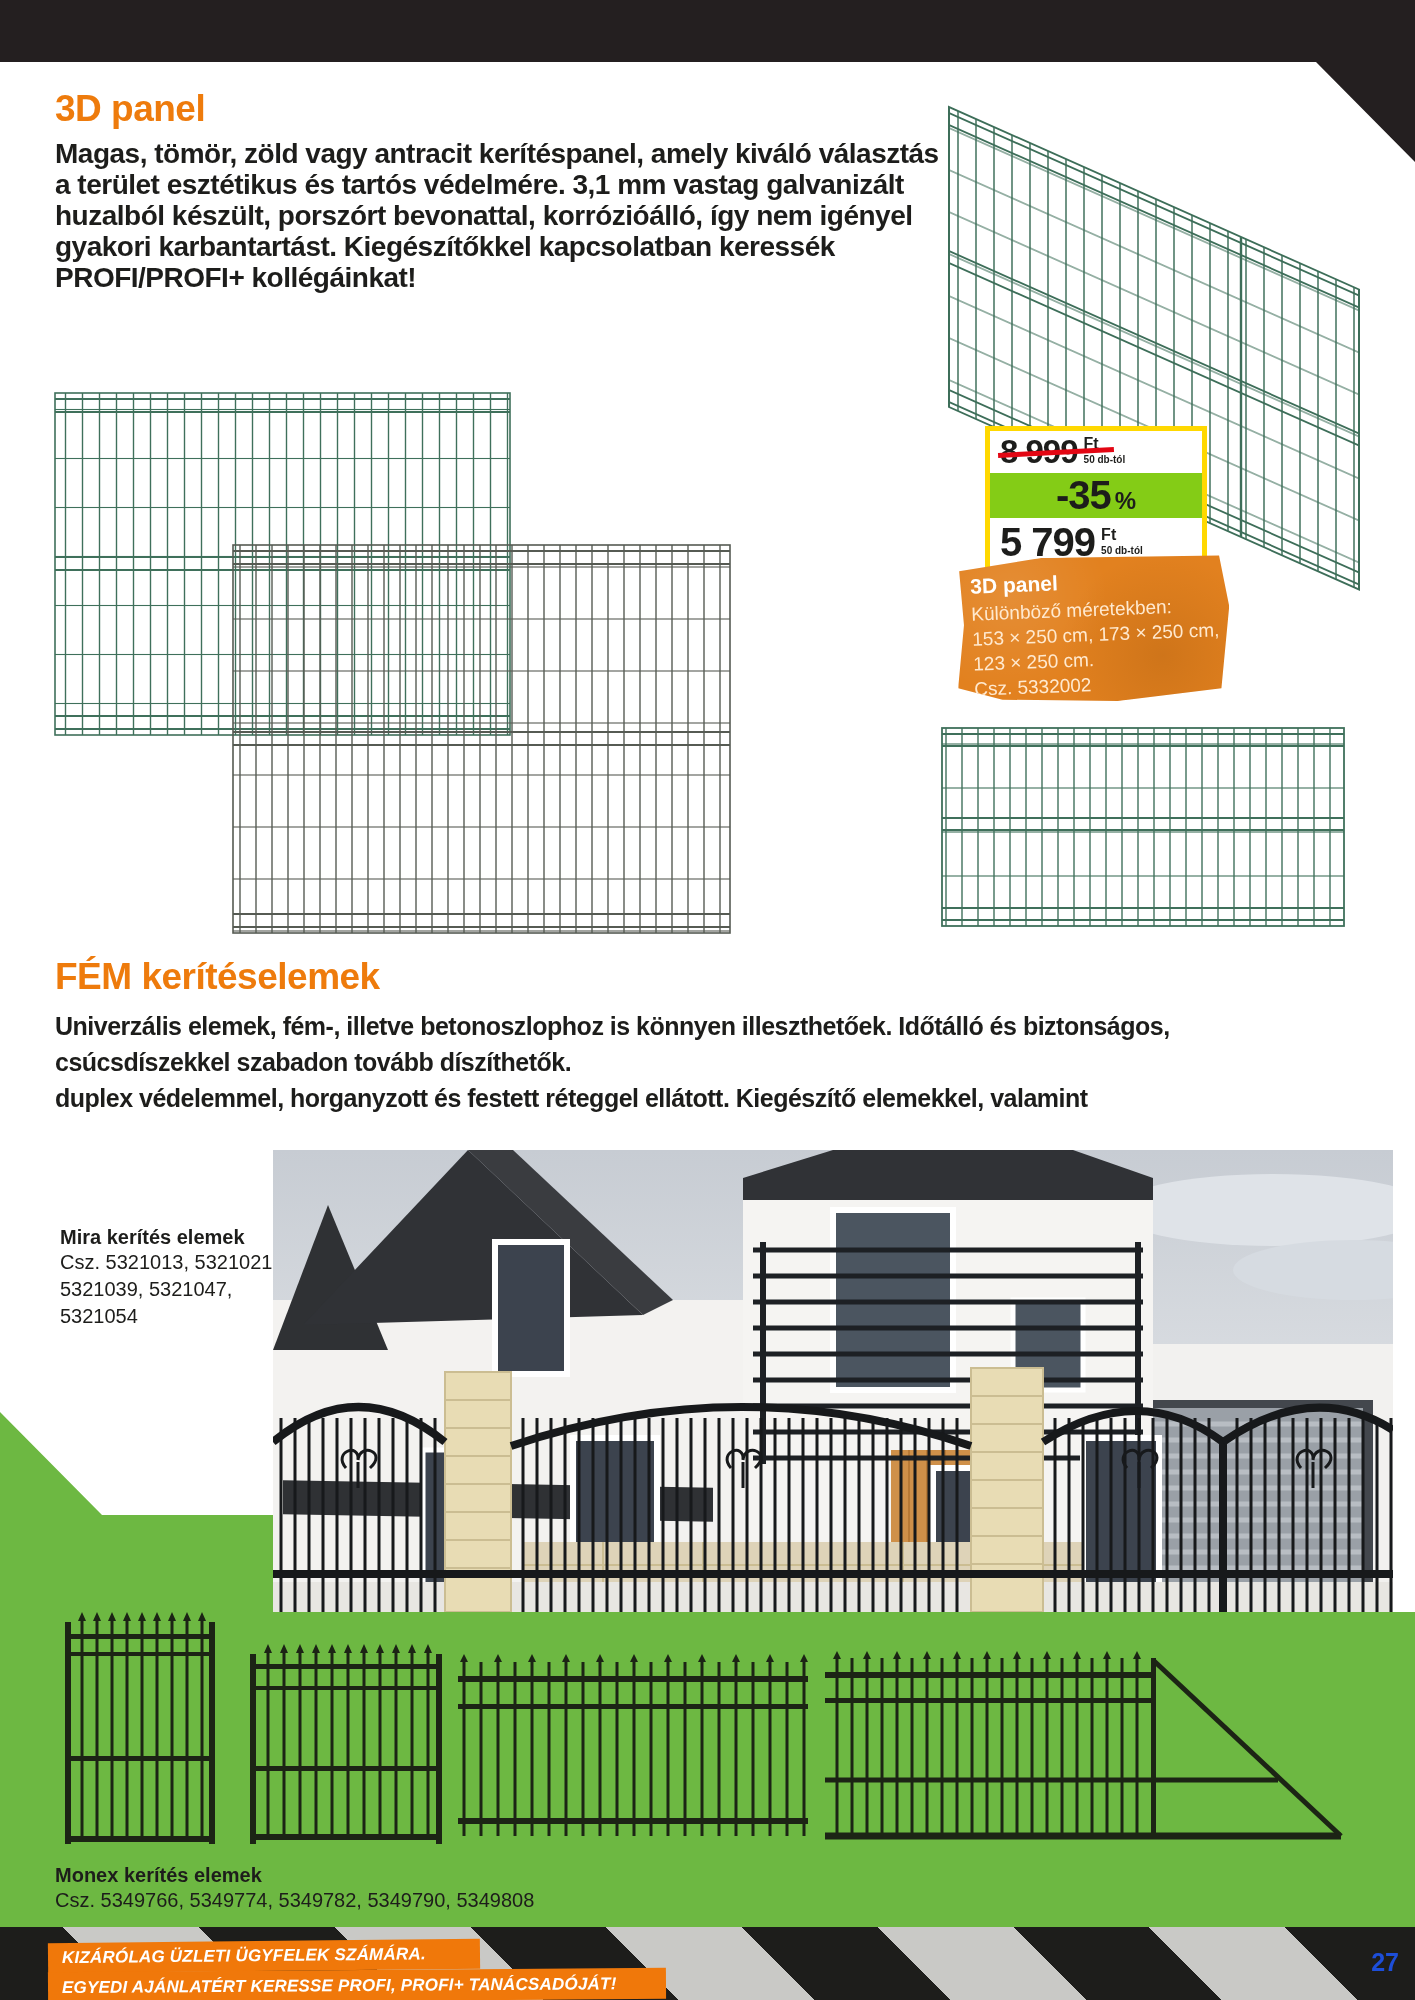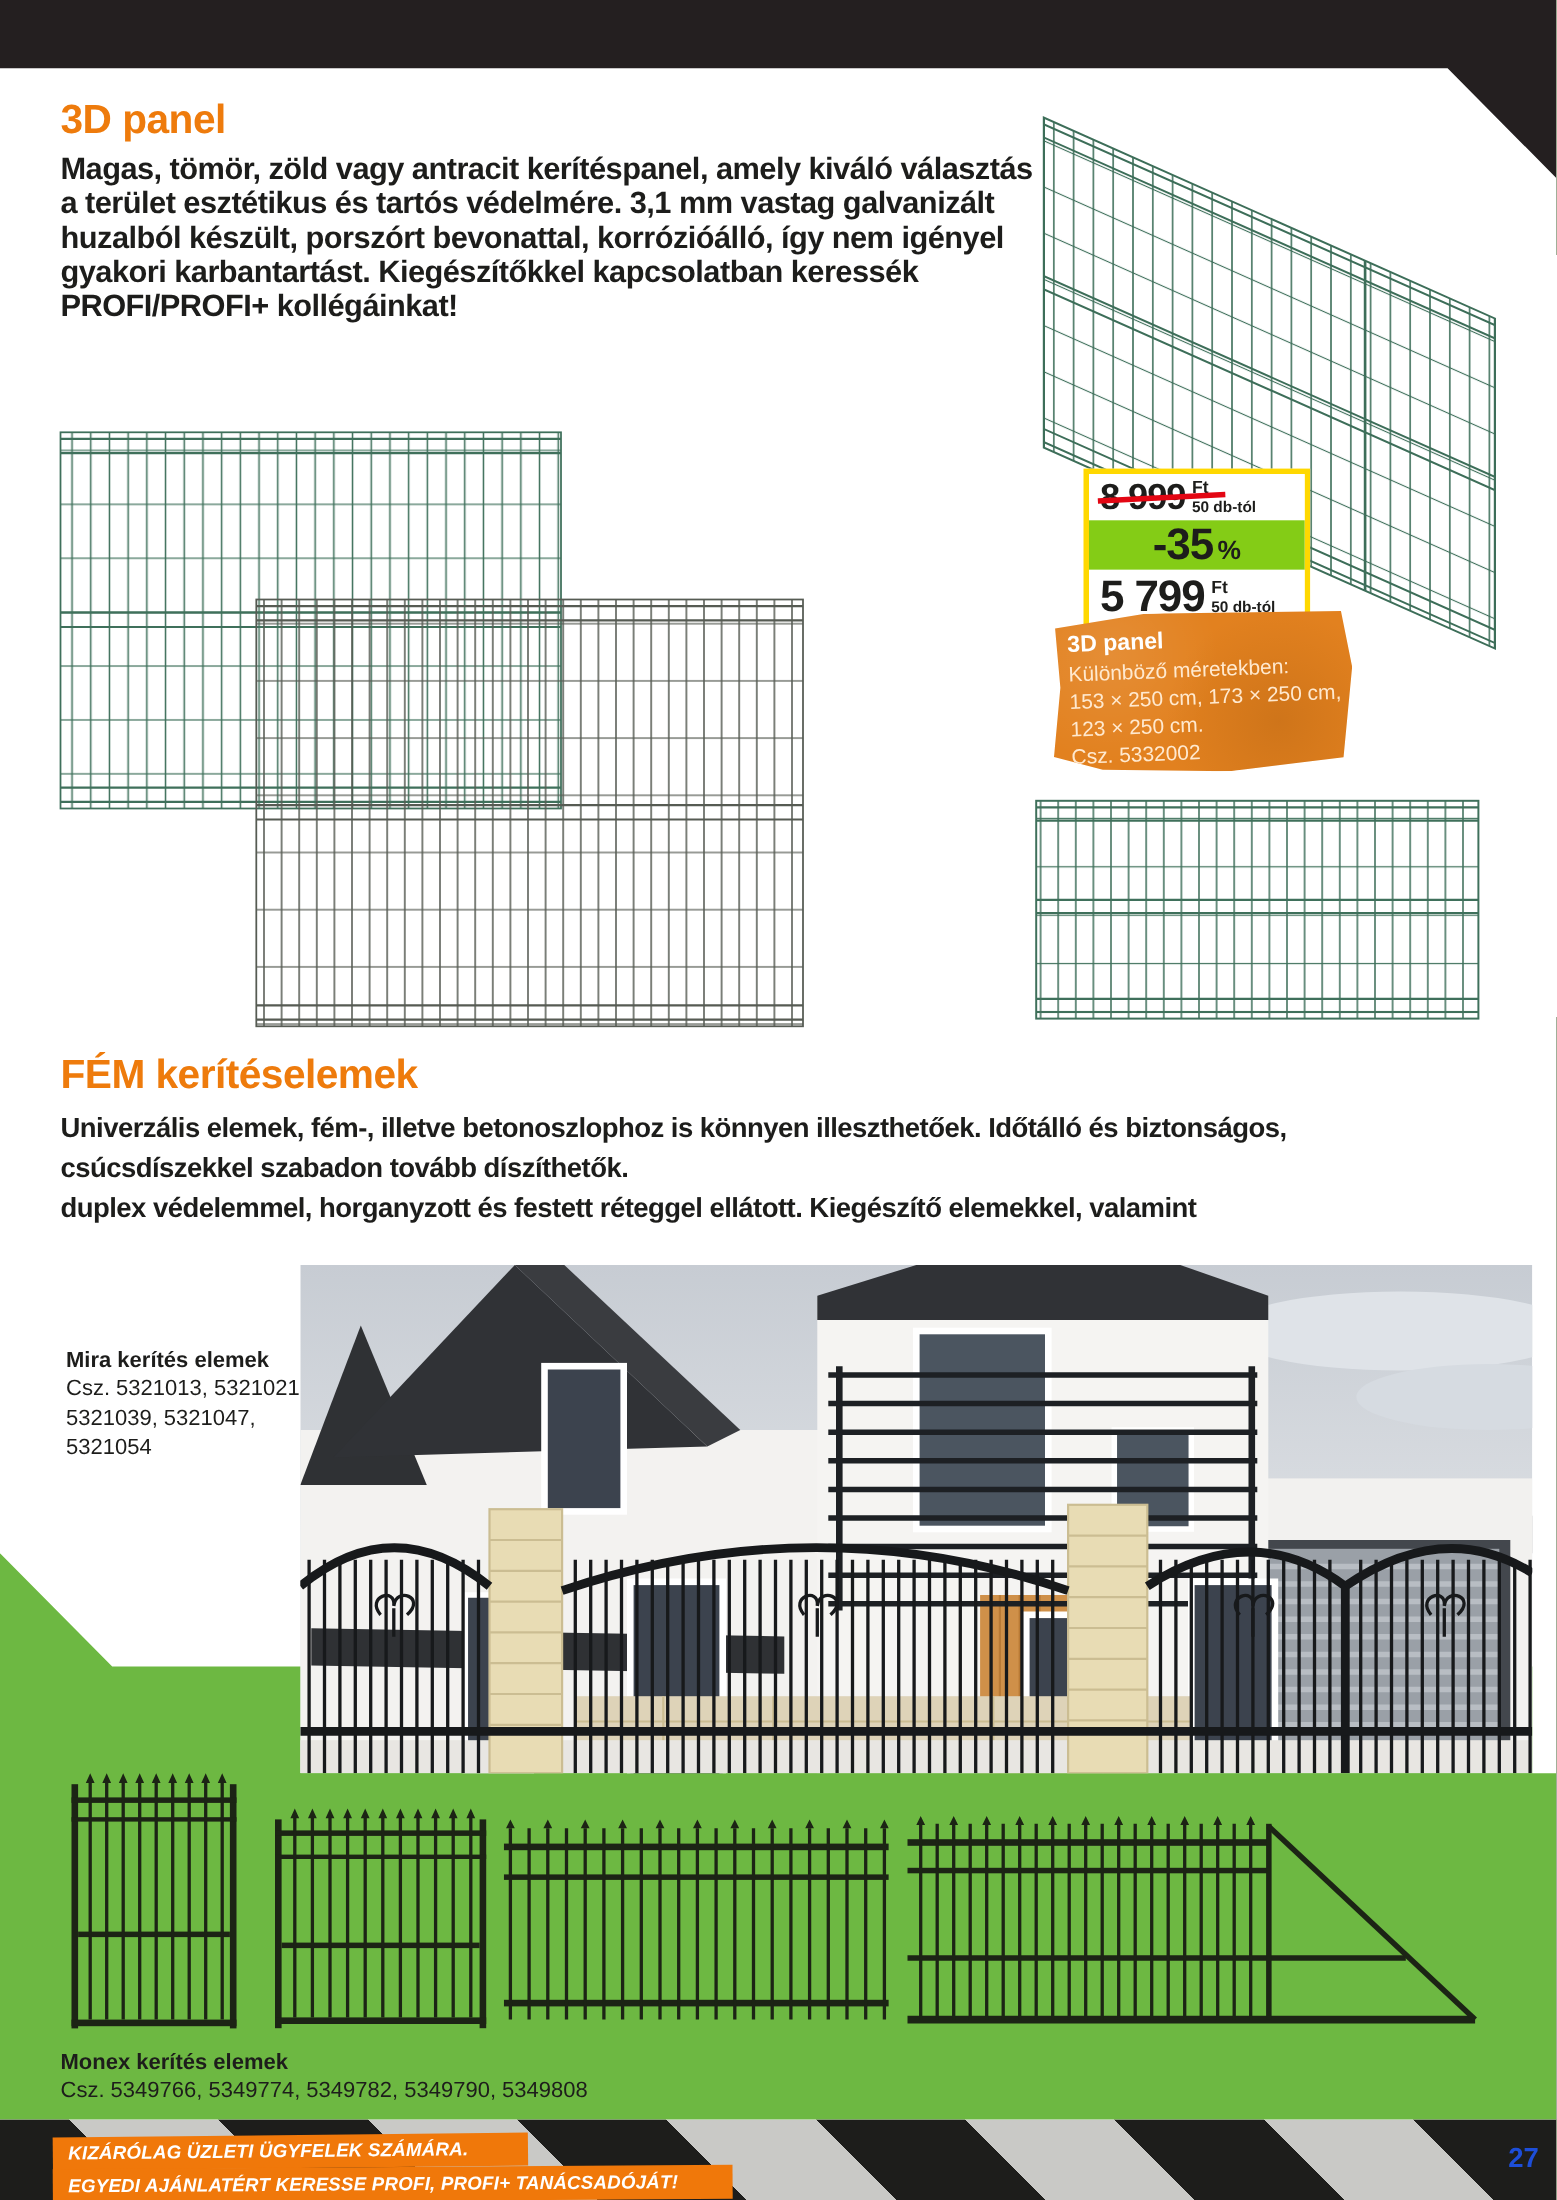--- a/index.html
+++ b/index.html
@@ -11,28 +11,28 @@
   
   .header-black{left:0;top:0;width:1415px;height:170px;background:#241f20;
     clip-path:polygon(0 0,1415px 0,1415px 162px,1316px 62px,0 62px);}
 
   
   .h-orange{font-size:37px;font-weight:800;color:#ee7b0c;letter-spacing:-0.5px;}
   .para{font-size:28px;font-weight:700;line-height:31px;white-space:nowrap;}
   .para2{font-size:25px;font-weight:700;line-height:36px;white-space:nowrap;}
 
   
-  .price-badge{left:985px;top:426px;width:206px;background:#fff;border:5px solid #ffd800;box-sizing:border-box;}
+  .price-badge{left:985px;top:426px;width:222px;background:#fff;border:5px solid #ffd800;box-sizing:border-box;}
   .pb-row{position:relative;display:flex;align-items:center;padding:2px 6px 2px 10px;background:#fff;}
   .pb-row.mid{background:#84cc16;justify-content:center;padding:0;}
   .pb-old{font-size:33px;font-weight:900;letter-spacing:-1px;position:relative;}
   .redline{position:absolute;left:-2px;top:17px;width:116px;height:5px;background:#e30613;transform:rotate(-3deg);}
   .pb-suffix{margin-left:6px;line-height:16px;font-weight:700;}
   .pb-suffix .cur{font-size:16px;display:block;}
-  .pb-suffix .qty{font-size:14px;display:block;}
+  .pb-suffix .qty{font-size:10px;display:block;}
   .pb-disc{font-size:40px;font-weight:900;letter-spacing:-1px;}
   .pb-disc-unit{font-size:24px;font-weight:900;margin-left:4px;margin-top:10px;}
   .pb-new{font-size:40px;font-weight:900;letter-spacing:-1px;}
 
   
   .sticker{left:956px;top:556px;width:274px;height:146px;background:#e2811f;
     background-image:radial-gradient(circle at 20% 25%,rgba(255,255,255,.10),transparent 40%),
                      radial-gradient(circle at 75% 70%,rgba(120,60,0,.18),transparent 45%);
     transform:rotate(-2.2deg);
     clip-path:polygon(2% 7%,32% 0%,97% 3%,100% 38%,96% 94%,58% 100%,16% 96%,0% 87%,3% 44%);

